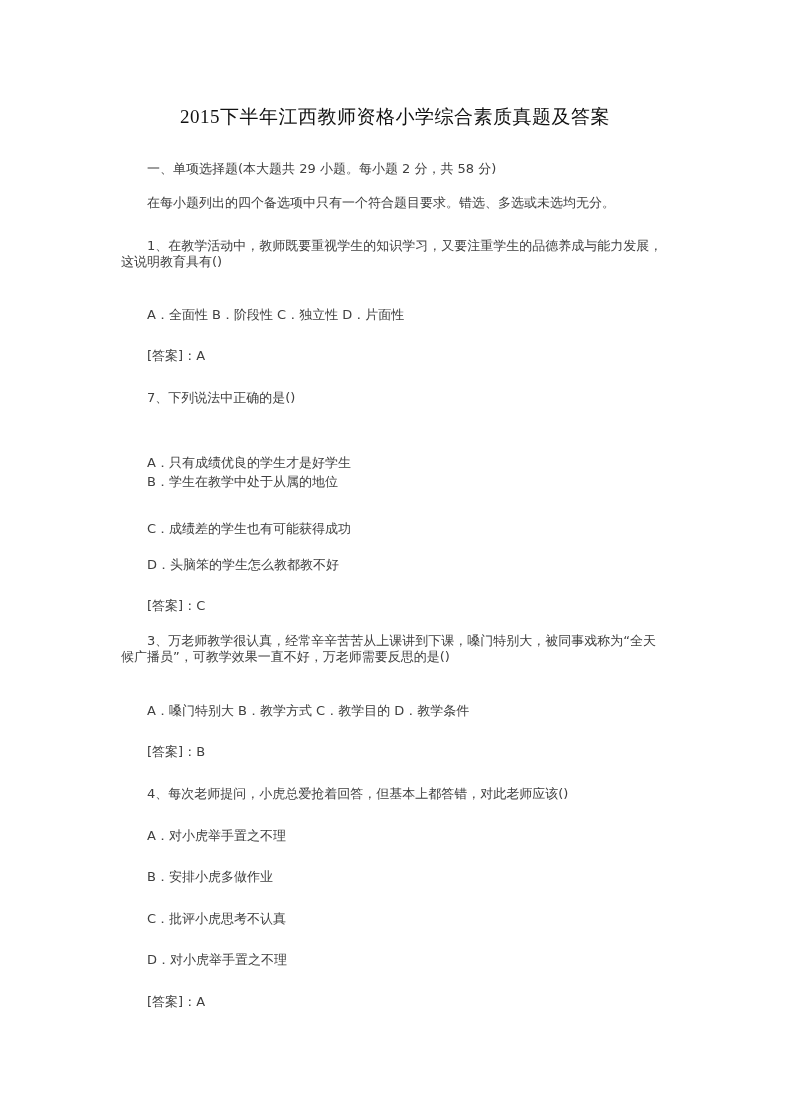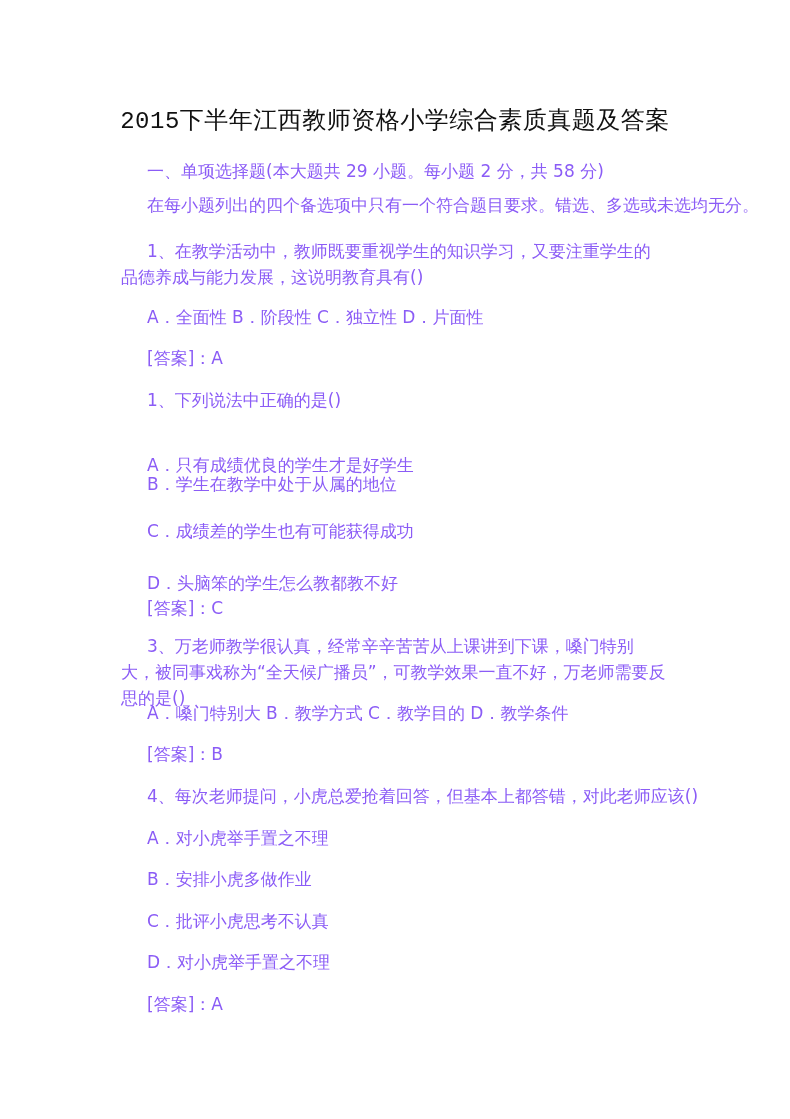--- a/index.html
+++ b/index.html
@@ -1,41 +1,41 @@
 <!DOCTYPE html>
 <html><head>
 <meta charset="utf-8">
 <style>
   html, body { margin: 0; padding: 0; background: #ffffff; }
   body { width: 790px; height: 1119px; position: relative; overflow: hidden;
          font-family: "DejaVu Sans", "Liberation Sans", sans-serif; color: #222; }
   .title { position: absolute; left: 0; width: 790px; top: 104px; text-align: center;
-           font-family: Liberation Mono, monospace; font-size: 24px; color: #111; letter-spacing: 0.5px; }
-  .line { position: absolute; font-size: 17px; white-space: nowrap; color: #8b5cf6; }
+           font-family: Liberation Serif, serif; font-size: 19px; color: #111; letter-spacing: 0.5px; }
+  .line { position: absolute; font-size: 13px; white-space: nowrap; color: #404040; }
   .ind { left: 147px; }
-  .wrap { left: 121px; width: 545px; white-space: normal; line-height: 26px; text-indent: 26px; }
+  .wrap { left: 121px; width: 545px; white-space: normal; line-height: 16px; text-indent: 26px; }
 </style>
 </head>
 <body>
 
 <div>
   <div class="title">2015下半年江西教师资格小学综合素质真题及答案</div>
 
   <div class="line ind" style="top:160px">一、单项选择题(本大题共 29 小题。每小题 2 分，共 58 分)</div>
   <div class="line ind" style="top:194px">在每小题列出的四个备选项中只有一个符合题目要求。错选、多选或未选均无分。</div>
 
   <div class="line wrap" style="top:238px">1、在教学活动中，教师既要重视学生的知识学习，又要注重学生的品德养成与能力发展，这说明教育具有()</div>
   <div class="line ind" style="top:306px">A．全面性 B．阶段性 C．独立性 D．片面性</div>
   <div class="line ind" style="top:347px">[答案]：A</div>
 
-  <div class="line ind" style="top:389px">1、下列说法中正确的是()</div>
+  <div class="line ind" style="top:389px">7、下列说法中正确的是()</div>
   <div class="line ind" style="top:454px">A．只有成绩优良的学生才是好学生</div>
   <div class="line ind" style="top:473px">B．学生在教学中处于从属的地位</div>
   <div class="line ind" style="top:520px">C．成绩差的学生也有可能获得成功</div>
-  <div class="line ind" style="top:572px">D．头脑笨的学生怎么教都教不好</div>
+  <div class="line ind" style="top:556px">D．头脑笨的学生怎么教都教不好</div>
   <div class="line ind" style="top:597px">[答案]：C</div>
 
   <div class="line wrap" style="top:633px">3、万老师教学很认真，经常辛辛苦苦从上课讲到下课，嗓门特别大，被同事戏称为“全天候广播员”，可教学效果一直不好，万老师需要反思的是()</div>
   <div class="line ind" style="top:702px">A．嗓门特别大 B．教学方式 C．教学目的 D．教学条件</div>
   <div class="line ind" style="top:743px">[答案]：B</div>
 
   <div class="line ind" style="top:785px">4、每次老师提问，小虎总爱抢着回答，但基本上都答错，对此老师应该()</div>
   <div class="line ind" style="top:827px">A．对小虎举手置之不理</div>
   <div class="line ind" style="top:868px">B．安排小虎多做作业</div>
   <div class="line ind" style="top:910px">C．批评小虎思考不认真</div>

